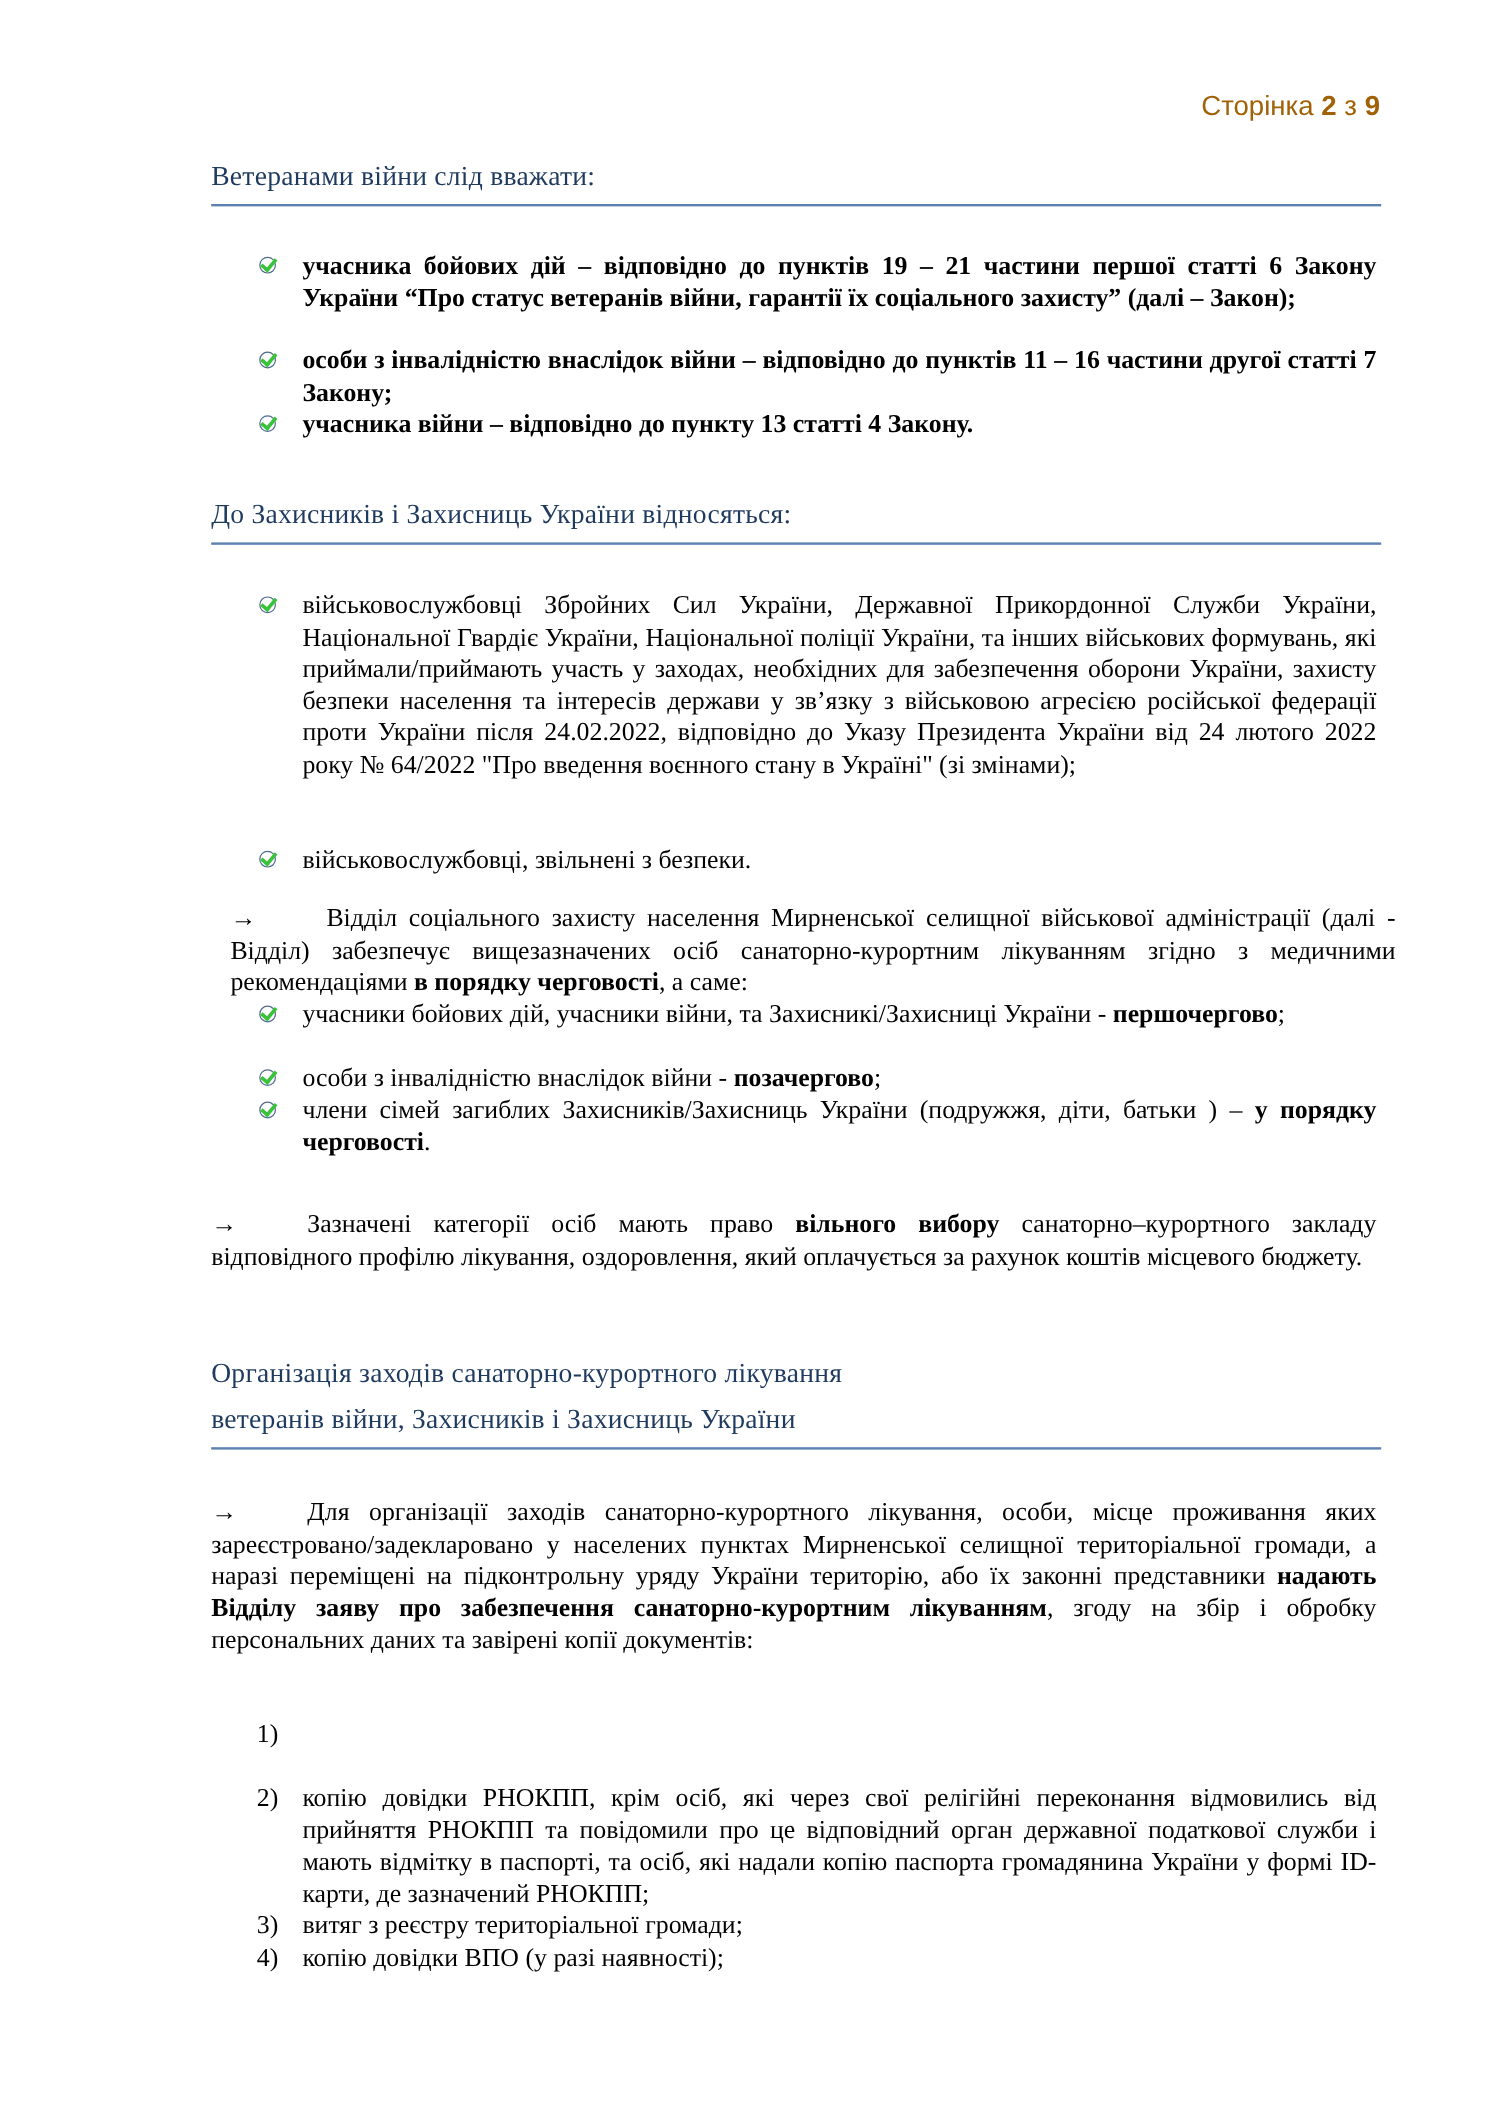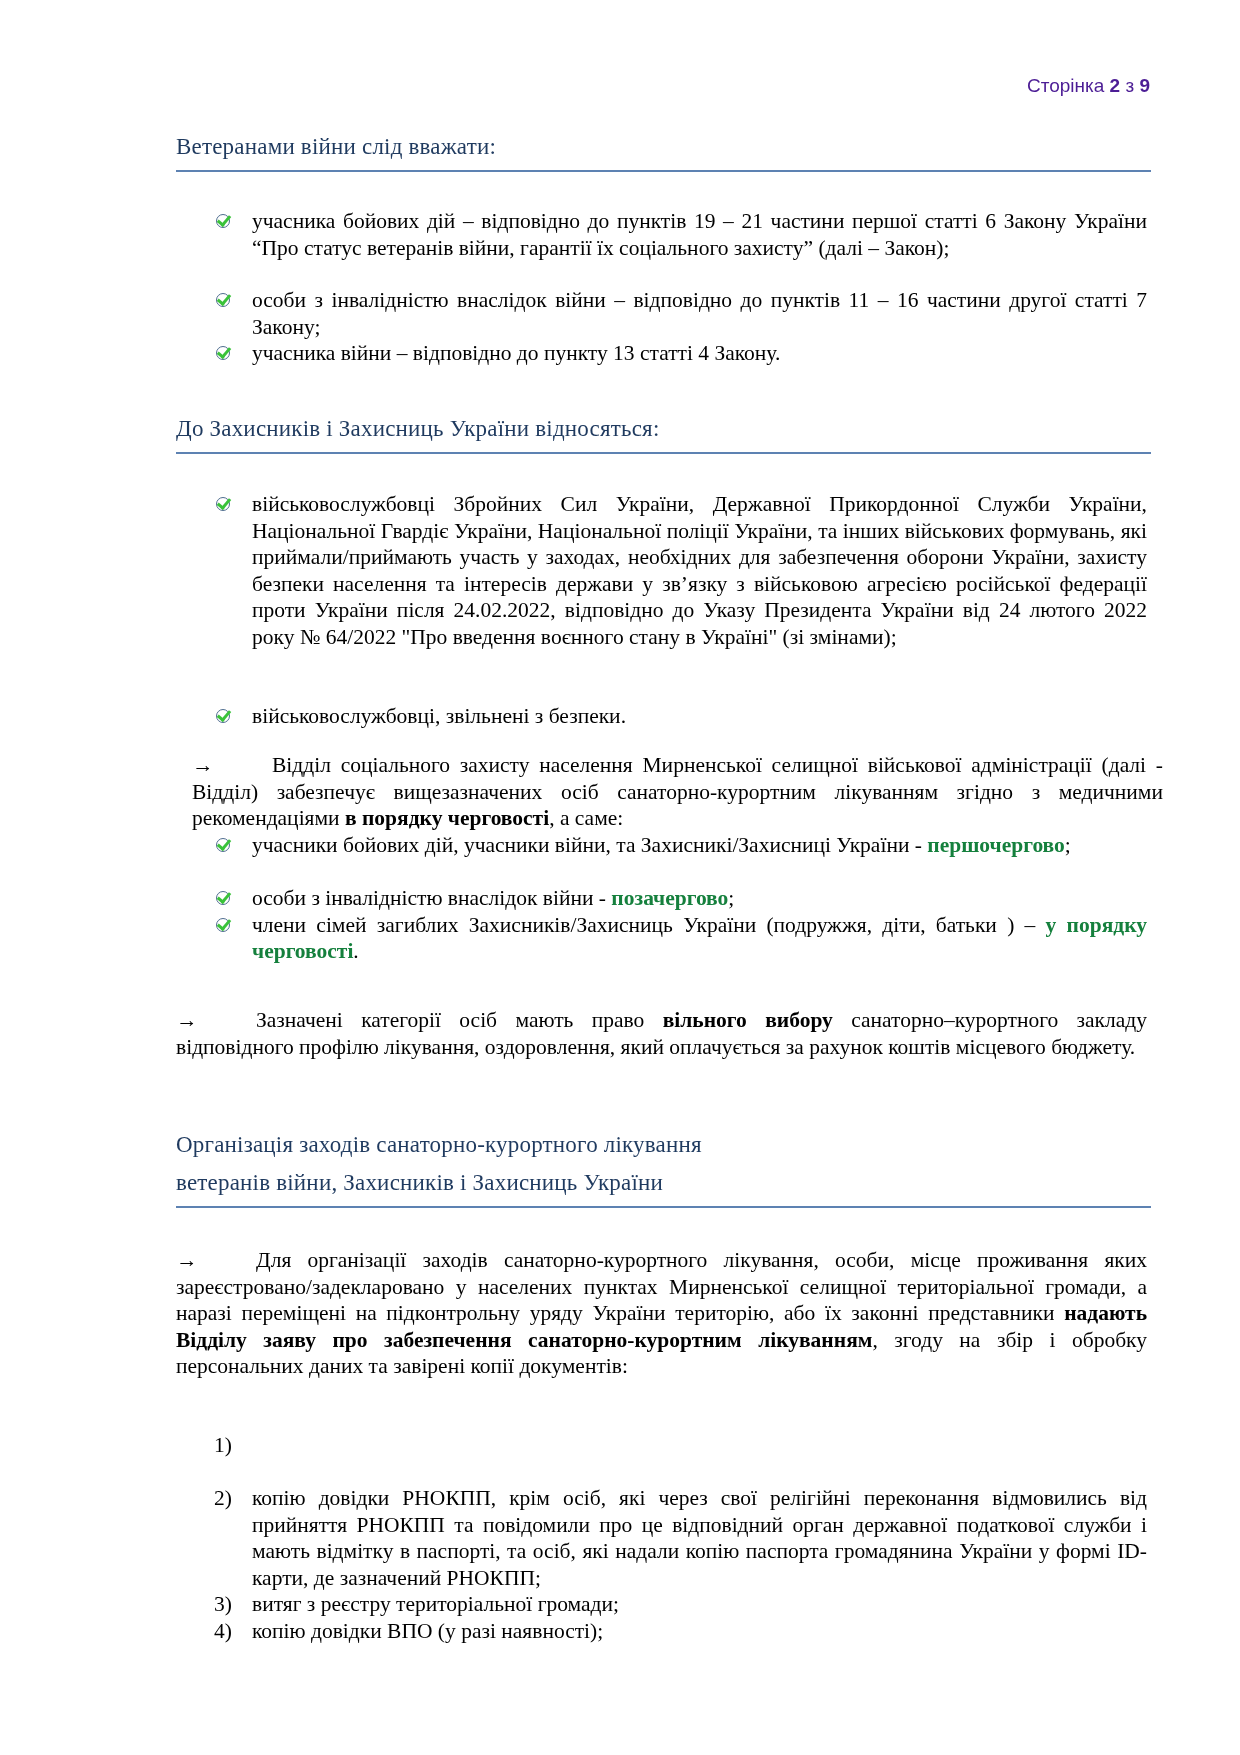--- a/index.html
+++ b/index.html
@@ -1,47 +1,47 @@
 <!DOCTYPE html>
 <html><head>
 <meta charset="utf-8">
 <style>
   html, body { margin: 0; padding: 0; background: #ffffff; }
   body { width: 1240px; height: 1755px; position: relative; overflow: hidden;
          font-family: "Liberation Serif", "DejaVu Serif", serif; color: #000; }
   .page-number { position: absolute; right: 90px; top: 75px; font-family: "Liberation Sans", "DejaVu Sans", sans-serif;
-                 font-size: 19px; color: #4c1d95; }
+                 font-size: 23px; color: #a16207; }
   .page-number b { font-weight: bold; }
   .heading { position: absolute; left: 176px; width: 975px; font-family: "Liberation Serif", "DejaVu Serif", serif;
              font-size: 23px; color: #1f3a5f; line-height: 38px; border-bottom: 2px solid #5d82b2; padding-bottom: 4px;
              letter-spacing: 0.2px; }
   .text { position: absolute; font-size: 21.5px; line-height: 26.5px; text-align: justify; }
   .bullets { list-style: none; margin: 0; padding: 0; }
   .bullets li { position: relative; padding-left: 0; text-align: justify; }
   .check { position: absolute; width: 14px; height: 14px; border: 1.6px solid #4f6d8f; border-radius: 50%; box-sizing: border-box; }
   .check::after { content: ""; position: absolute; left: 3px; top: -2px; width: 5px; height: 10px; border-right: 3px solid #3ac23a;
                   border-bottom: 3px solid #3ac23a; transform: rotate(40deg); }
   .arrow { display: inline-block; width: 80px; }
-  .orange { color: #15803d; font-weight: bold; }
+  .orange { color: #000000; font-weight: bold; }
   .bold { font-weight: bold; }
   .num { position: absolute; }
 </style>
 </head>
 <body>
 
 <div class="page-number">
   <span>Сторінка</span>
   <b>2</b>
   <span>з</span>
   <b>9</b>
 </div>
 
 <div class="heading" style="top:128px;">Ветеранами війни слід вважати:</div>
 
-<div class="text" style="left:252px; top:208px; width:895px;">
+<div class="text" style="left:252px; top:208px; width:895px;font-weight:bold;">
   <ul class="bullets">
     <li style="height:79px;">
       <span class="check" style="left:-36px; top:6px;"></span>
       <span>учасника бойових дій – відповідно до пунктів 19 – 21 частини першої статті 6 Закону України “Про статус ветеранів війни, гарантії їх соціального захисту” (далі – Закон);</span>
     </li>
     <li style="height:53px;">
       <span class="check" style="left:-36px; top:6px;"></span>
       <span>особи з інвалідністю внаслідок війни – відповідно до пунктів 11 – 16 частини другої статті 7 Закону;</span>
     </li>
     <li>

